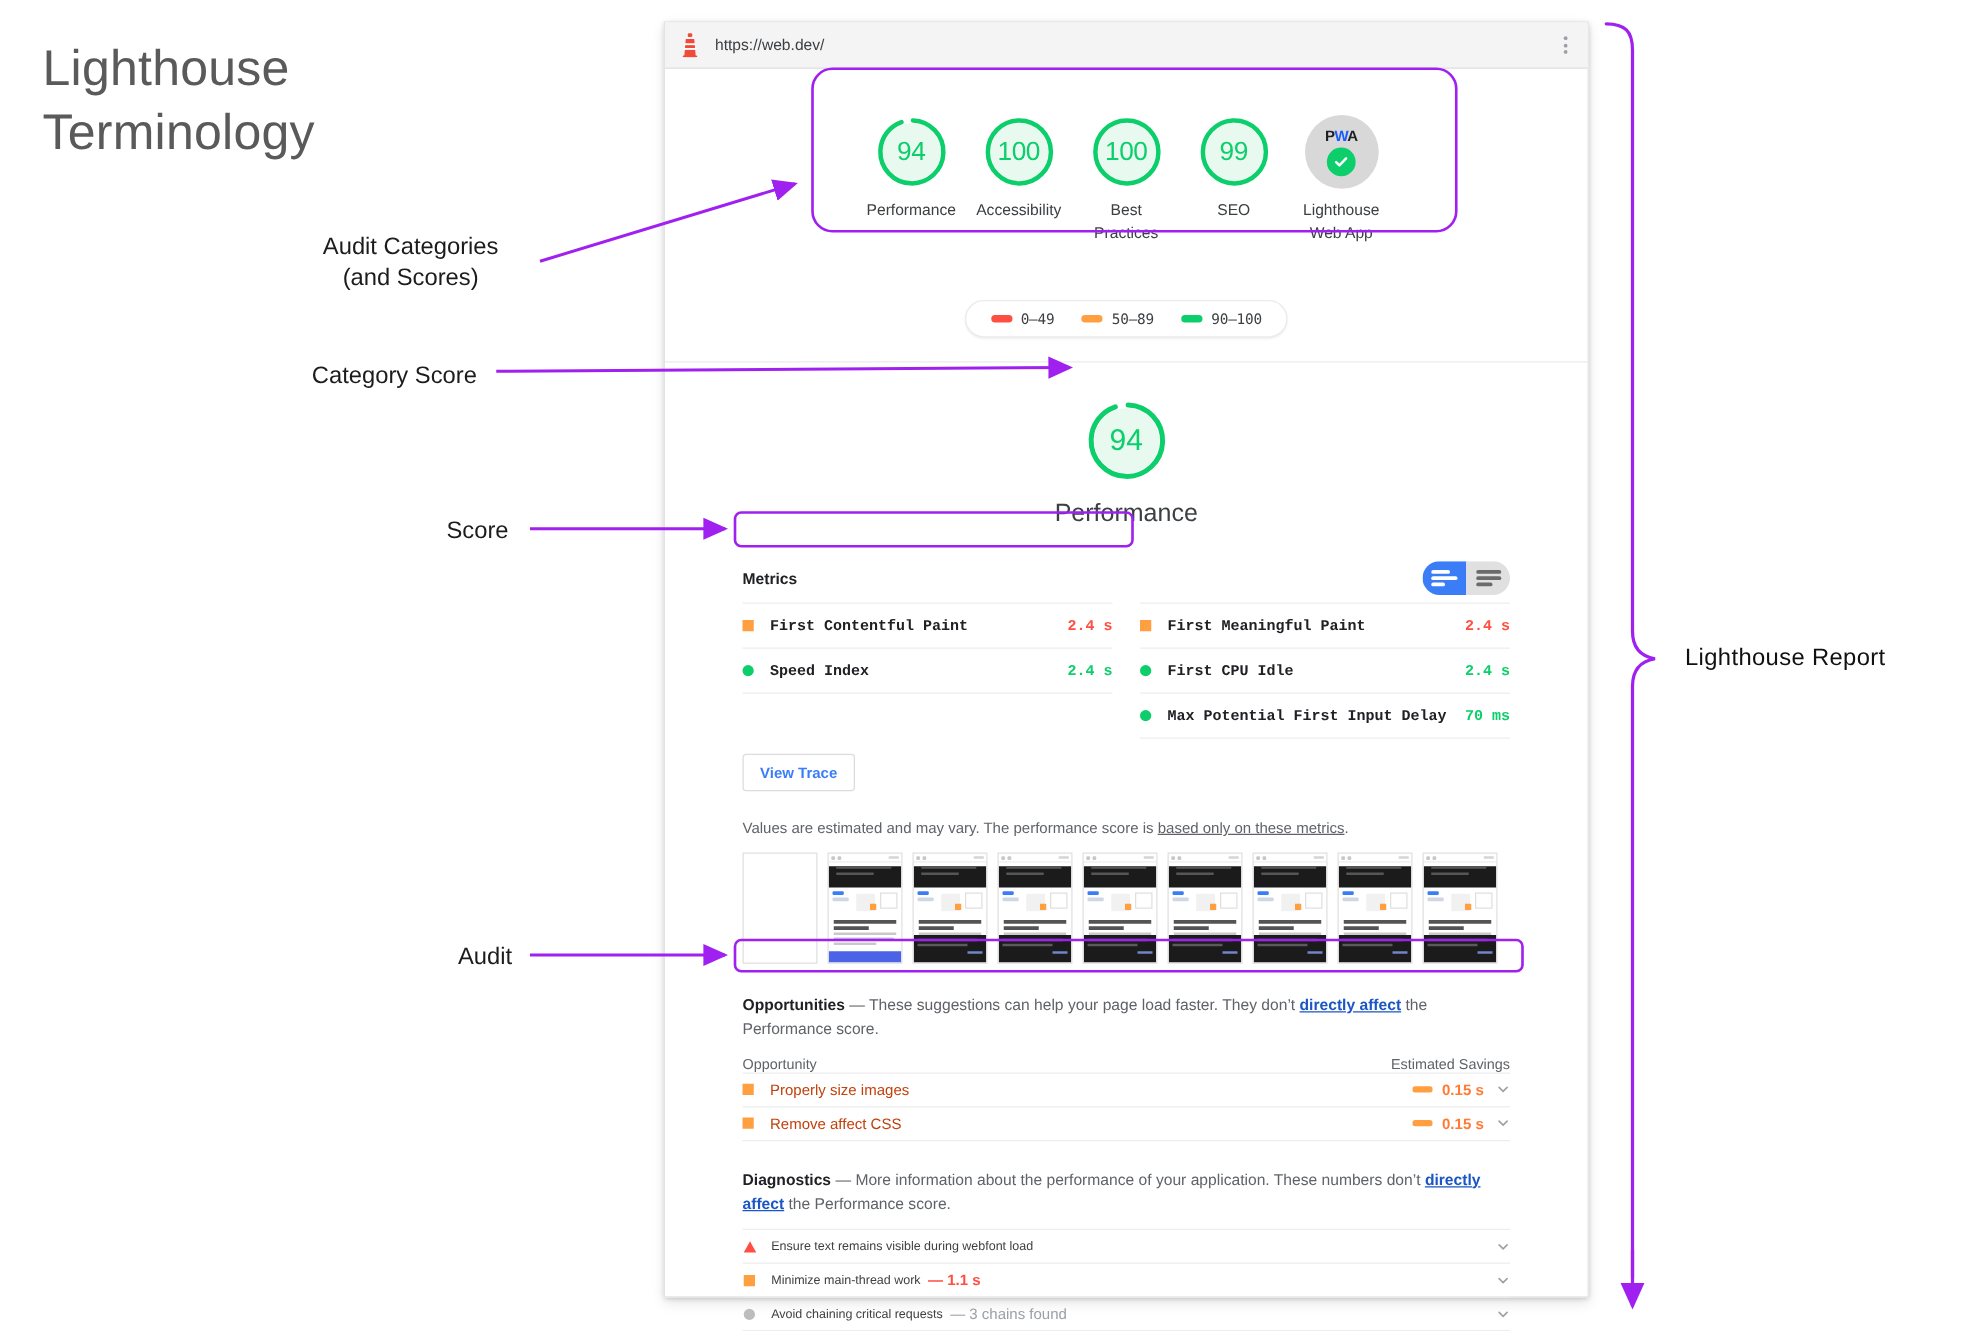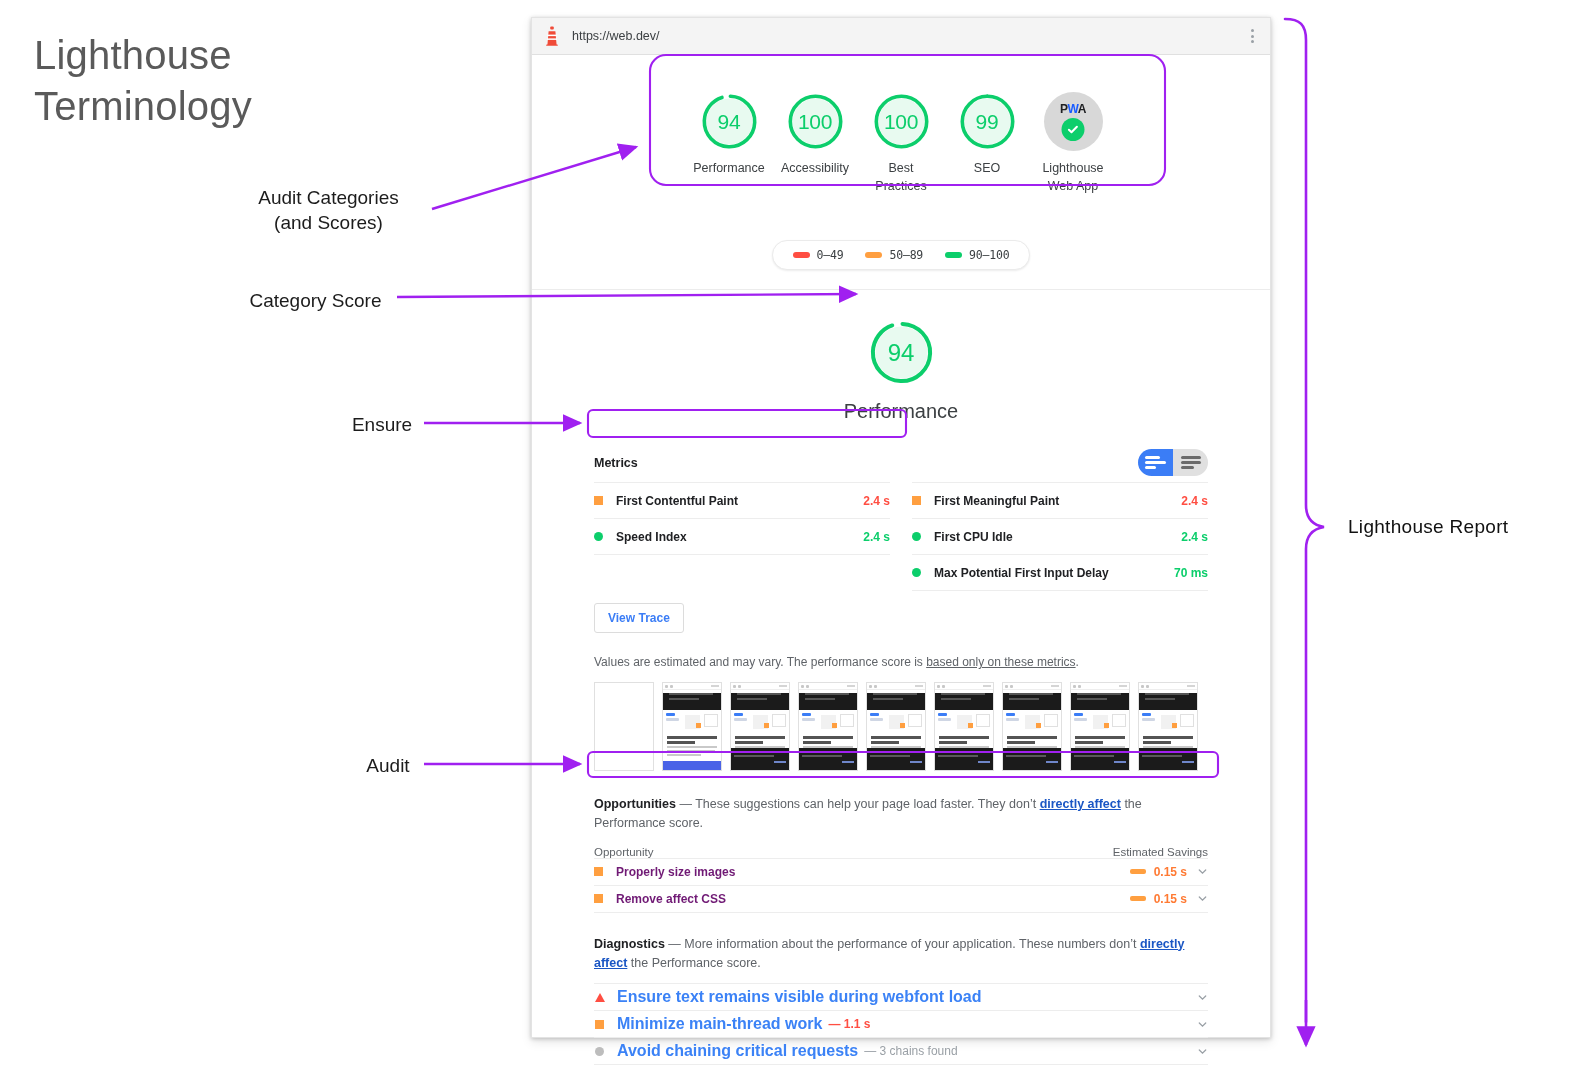--- a/index.html
+++ b/index.html
@@ -108,21 +108,21 @@
   #metrics-label{ font-size:12.5px; font-weight:700; color:#202124; }
   #metrics-toggle{ display:flex; width:70px; height:27px; border-radius:14px; overflow:hidden; }
   .tg{ flex:1; display:flex; align-items:center; justify-content:center; gap:0; }
   .tg.on{ background:#3b7df6; }
   .tg.off{ background:#e0e0e0; }
   .tg .lines{ display:flex; flex-direction:column; gap:2.5px; align-items:flex-start; }
   .tg .lines i{ display:block; height:2.5px; border-radius:2px; }
   .tg.on .lines i{ background:#fff; }
   .tg.off .lines i{ background:#6b6b6b; }
 
-  #metrics-grid{ display:flex; gap:22px; margin-top:6px; }
+  #metrics-grid{ display:flex; gap:22px; margin-top:6px;font-family:Liberation Mono, monospace; }
   .mcol{ flex:1; }
   .mrow{
     display:flex; align-items:center; height:36px;
     border-top:1px solid #ededed; position:relative;
   }
   .mrow .dot{ width:9px; height:9px; margin-right:13px; flex:0 0 auto; }
   .dot.sq-orange{ background:#ff9f40; }
   .dot.ci-green{ background:#0cce6b; border-radius:50%; }
   .mname{ font-size:12px; color:#202124; font-weight:700; flex:1; }
   .mval{ font-size:12px; font-weight:700; }
@@ -168,51 +168,51 @@
 
   
   #opp-head{ margin-top:24px; font-size:12.5px; color:#5f6368; line-height:1.5; }
   #opp-head b{ color:#202124;text-align:right; }
   #opp-head a{ color:#1a56c4; font-weight:700; text-decoration:underline; }
   #opp-colhead{ display:flex; justify-content:space-between; margin-top:13px;
                 font-size:11.5px; color:#5f6368; }
   .orow{ display:flex; align-items:center; height:27px; border-top:1px solid #ededed;
          position:relative; }
   .orow .dot{ width:9px; height:9px; margin-right:13px; background:#ff9f40; flex:0 0 auto; }
-  .orow .oname{ font-size:12px; font-weight:700; color:#701a75; flex:1; }
+  .orow .oname{ font-size:12px; font-weight:400; color:#c2410c; flex:1; }
   .orow .obar{ width:16px; height:5px; border-radius:2px; background:#ff9f40; margin-right:8px; }
   .orow .oval{ font-size:12px; font-weight:700; color:#ff7a33; margin-right:10px; }
 
   .chev{ width:11px; height:11px; flex:0 0 auto; }
 
   
   #diag-head{ margin-top:22px; font-size:12.5px; color:#5f6368; line-height:1.55; }
   #diag-head b{ color:#202124; }
   #diag-head a{ color:#1a56c4; font-weight:700; text-decoration:underline; }
   .drow{ display:flex; align-items:center; height:27px; border-top:1px solid #ededed; }
   .drow .mark{ width:11px; margin-right:12px; flex:0 0 auto; display:flex; justify-content:center;}
   .mark .tri{ width:0;height:0;border-left:5.5px solid transparent;border-right:5.5px solid transparent;
               border-bottom:9.5px solid #ff4e42; }
   .mark .sq{ width:9px;height:9px;background:#ff9f40; }
   .mark .ci{ width:9px;height:9px;border-radius:50%;background:#bdbdbd; }
-  .drow .dname{ font-size:16px; font-weight:700; color:#3b82f6; }
+  .drow .dname{ font-size:10px; font-weight:400; color:#404040; }
   .drow .dsub{ font-size:12px; color:#9aa0a6; margin-left:6px; font-weight:400; }
   .drow .dsub.red{ color:#ff4e42; font-weight:700; }
   .drow .sp{ flex:1; }
 </style>
 </head>
 <body>
 
 <div id="doc-title">Lighthouse
 Terminology</div>
 
 <div class="annot" id="annot-audit-categories">Audit Categories
 (and Scores)</div>
 <div class="annot" id="annot-category-score">Category Score</div>
-<div class="annot" id="annot-metric">Ensure</div>
+<div class="annot" id="annot-metric">Score</div>
 <div class="annot" id="annot-audit">Audit</div>
 <div id="annot-report">Lighthouse Report</div>
 
 <div id="browser-card">
 
   <div id="browser-bar">
     <svg id="lh-icon" viewBox="0 0 16 20">
       <rect x="6.2" y="0.6" width="3.6" height="3" rx="1" fill="#f04b38"></rect>
       <path d="M4.6 5.2h6.8l1.2 13.9H3.4z" fill="#f04b38"></path>
       <rect x="3.2" y="8.6" width="9.6" height="1.5" fill="#ffffff"></rect>

